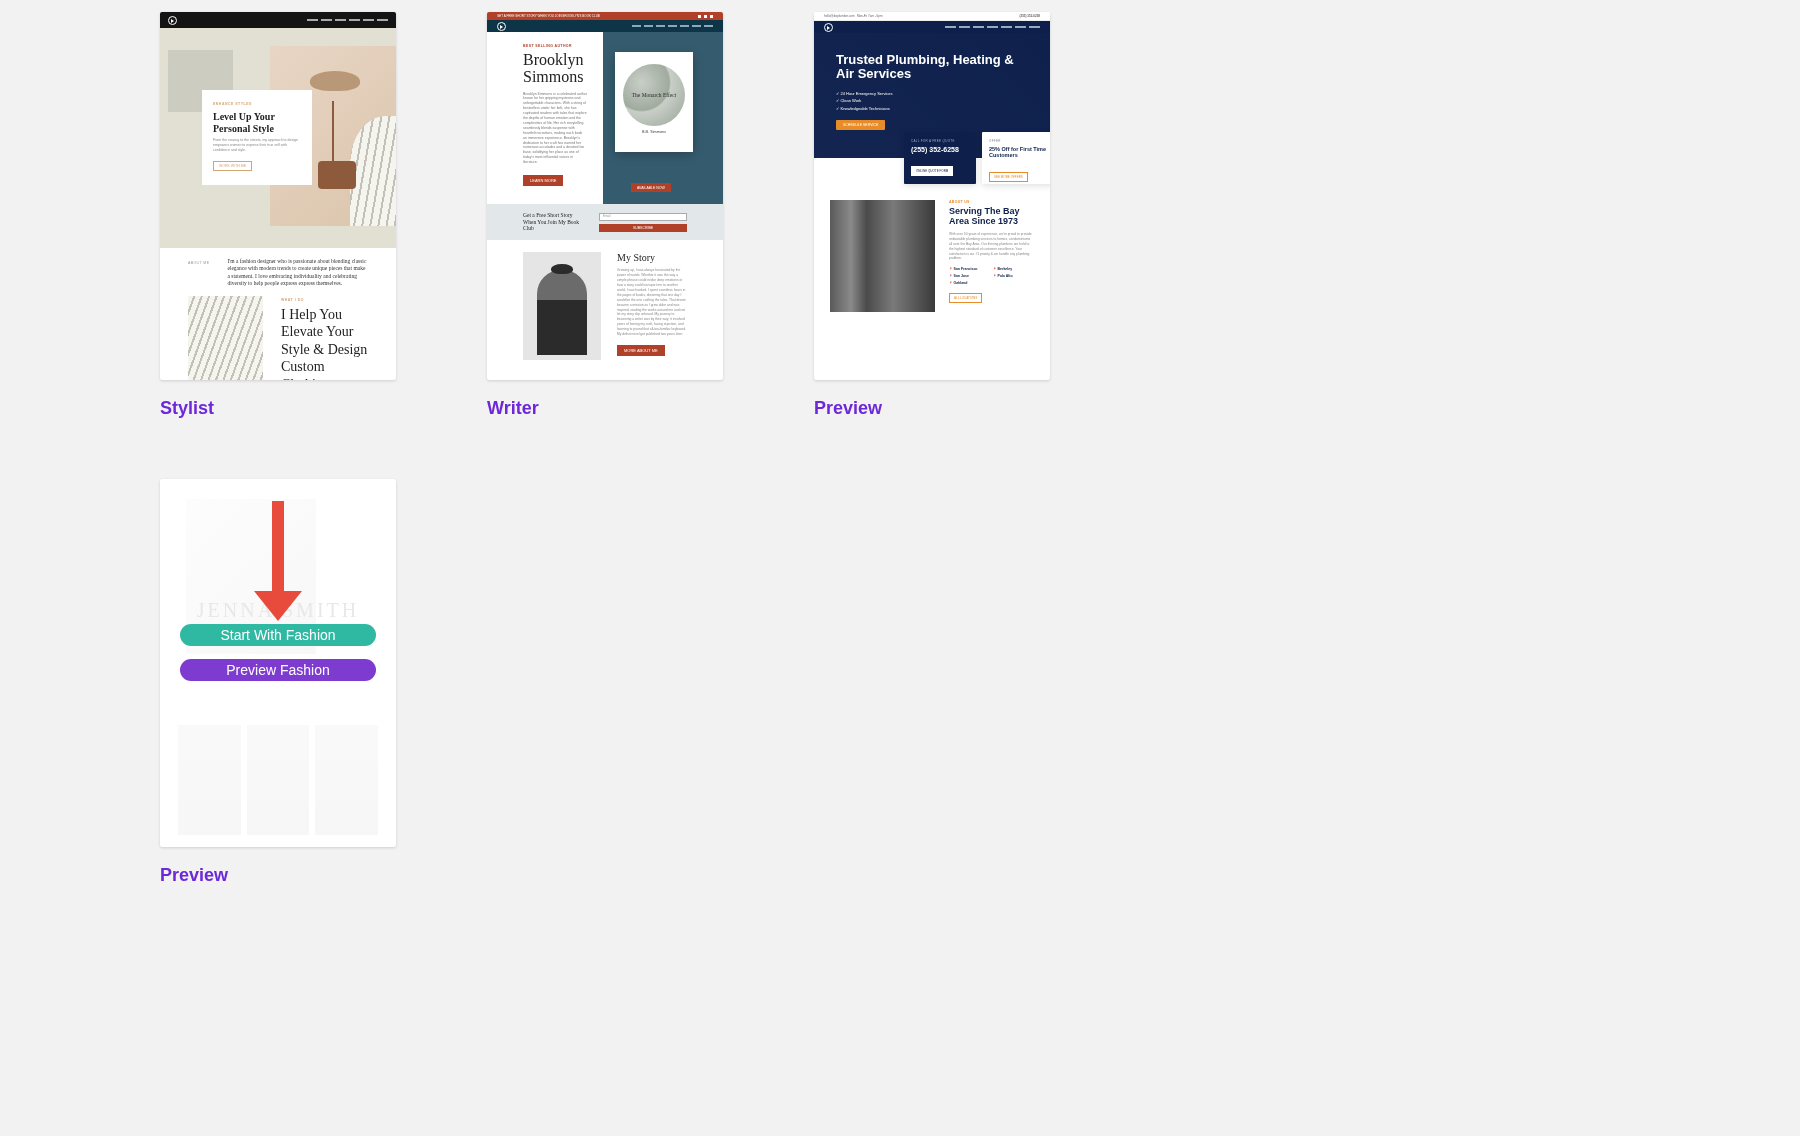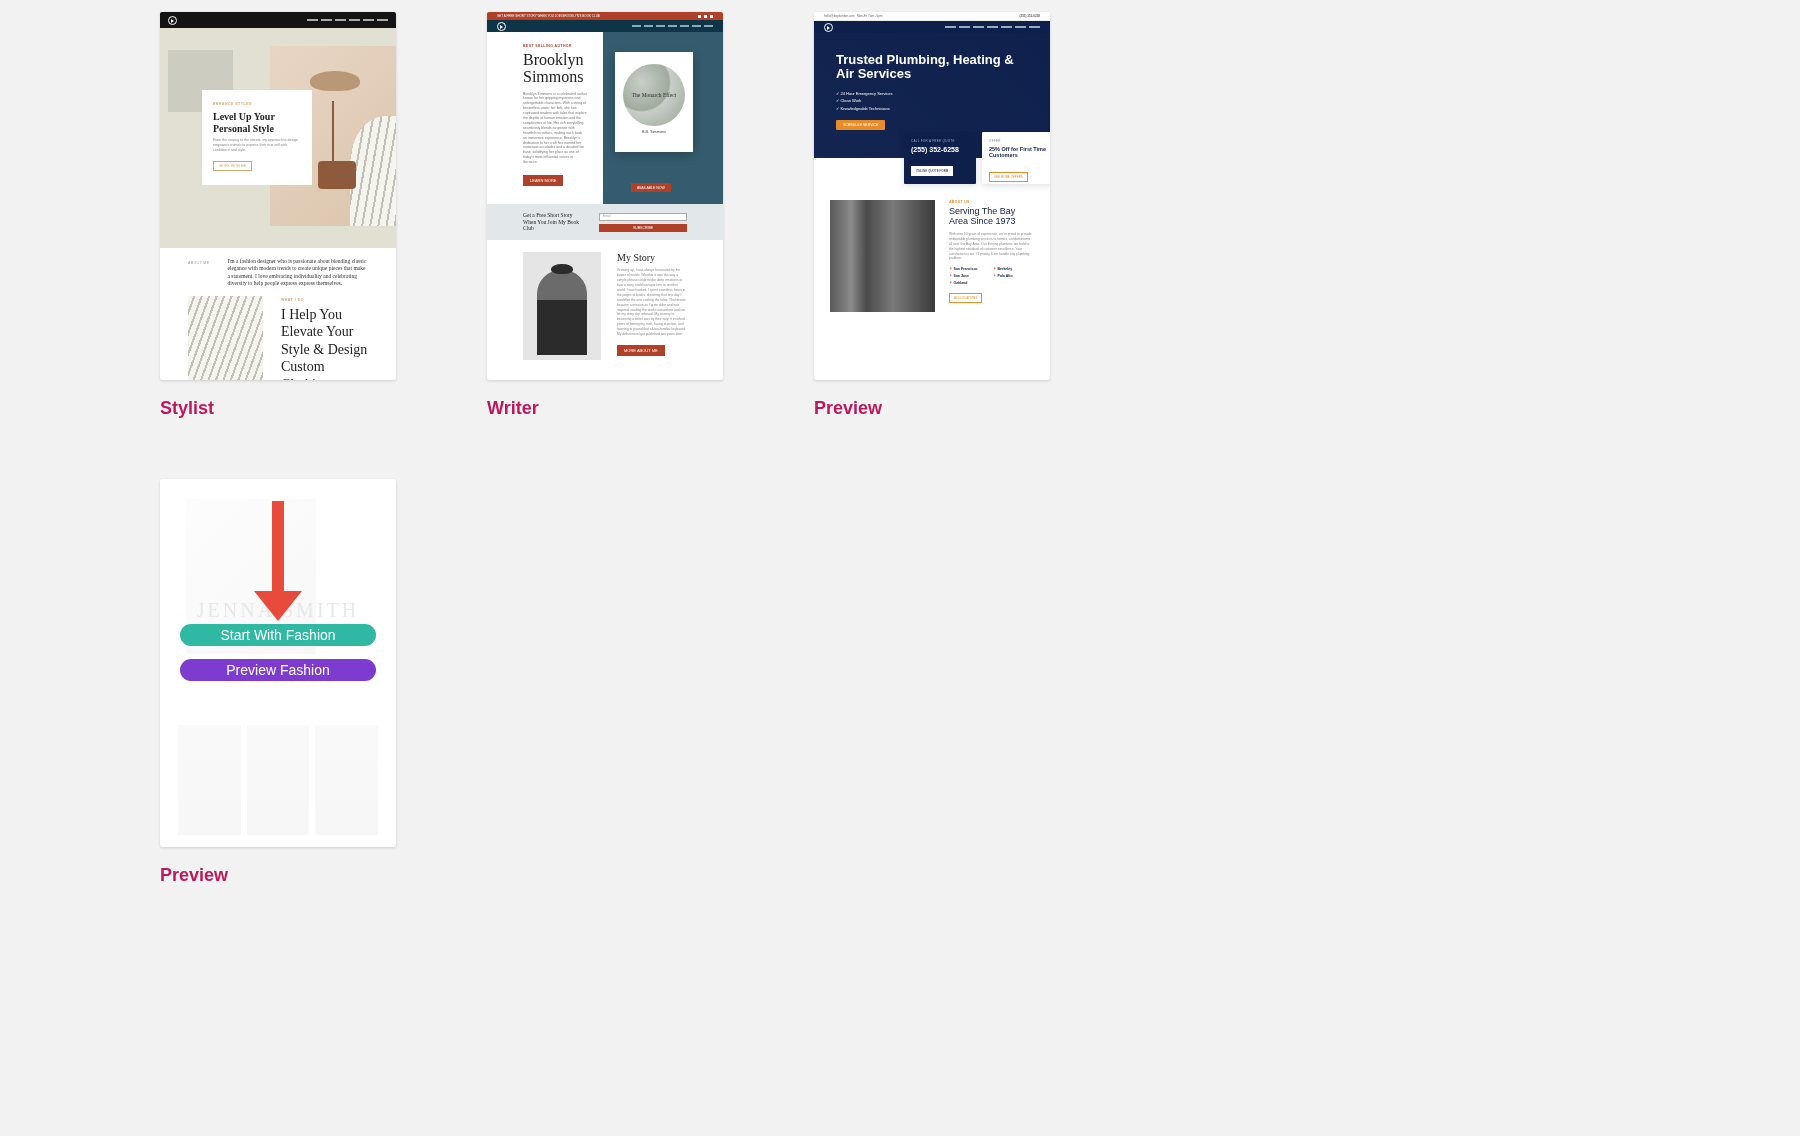--- a/index.html
+++ b/index.html
@@ -1,20 +1,20 @@
 <!DOCTYPE html>
 <html><head>
 <meta charset="utf-8">
 <style>
 *{margin:0;padding:0;box-sizing:border-box}
 body{font-family:-apple-system,BlinkMacSystemFont,'Segoe UI',Helvetica,Arial,sans-serif;background:#f2f2f2;padding:12px 160px 40px}
 .grid{display:grid;grid-template-columns:repeat(3,280px);gap:60px 47px;justify-content:start}
 .card{cursor:pointer}
 .thumb{width:236px;height:368px;background:#fff;box-shadow:0 1px 3px rgba(0,0,0,.15);border-radius:2px;overflow:hidden;position:relative}
-.title{font-size:18px;font-weight:700;color:#be185d;margin-top:18px}
+.title{font-size:18px;font-weight:700;color:#6d28d9;margin-top:18px}
 
 
 .stylist-bar{background:#141414;height:16px;display:flex;align-items:center;justify-content:space-between;padding:0 8px}
 .logo-dot{width:9px;height:9px;border:1.2px solid #fff;border-radius:50%;position:relative}
 .logo-dot:after{content:'';position:absolute;left:2px;top:2px;border-left:3px solid #fff;border-top:2px solid transparent;border-bottom:2px solid transparent}
 .mini-nav{display:flex;gap:3px}
 .mini-nav span{width:11px;height:2px;background:#aaa}
 .sty-hero{background:#e2e0d3;height:220px;position:relative}
 .sty-gray{position:absolute;left:8px;top:22px;width:65px;height:62px;background:#cdccc0}
 .sty-img{position:absolute;left:110px;top:18px;width:165px;height:180px;background:linear-gradient(135deg,#e8d6c5,#d9c2a8);overflow:hidden}
@@ -86,21 +86,21 @@
 .plm-card1-bg .plm-card-k{color:#9ab}
 .plm-phone{font-size:7px;font-weight:700;margin-bottom:5px}
 .plm-cb{display:inline-block;font-size:3px;padding:2px 4px;border:.5px solid}
 .plm-cb1{background:#fff;color:#0d1f4a;border-color:#fff}
 .plm-cb2{color:#e88c2a;border-color:#e88c2a}
 .plm-discount{font-size:5.5px;font-weight:700;color:#0d1f4a;line-height:1.15;margin-bottom:5px}
 .plm-serve{padding:42px 16px 10px;display:flex;gap:14px}
 .plm-pipe{width:105px;height:112px;background:linear-gradient(90deg,#5a5a5a,#8a8a8a 20%,#4a4a4a 35%,#7a7a7a 60%,#3a3a3a);position:relative}
 .plm-serve-right{flex:1}
 .plm-serve-k{color:#e88c2a;font-size:3.5px;letter-spacing:.3px;font-weight:600}
-.plm-serve-h{font-size:9px;font-weight:400;color:#0d1f4a;line-height:1.1;margin:3px 0 5px}
+.plm-serve-h{font-size:9px;font-weight:700;color:#0d1f4a;line-height:1.1;margin:3px 0 5px}
 .plm-serve-t{font-size:3.3px;color:#888;line-height:1.5;margin-bottom:6px}
 .plm-locs{display:grid;grid-template-columns:1fr 1fr;gap:3px;font-size:3.5px;color:#0d1f4a;font-weight:600}
 .plm-locs div:before{content:'📍 ';font-size:3px}
 
 
 .fash-thumb{background:#fff;position:relative;padding:20px;text-align:center}
 .fash-hint{position:absolute;left:26px;top:20px;width:130px;height:155px;background:linear-gradient(135deg,#fafafa,#f0f0f0);opacity:.5}
 .fash-name{position:absolute;left:50%;top:120px;transform:translateX(-50%);font-size:20px;font-family:Georgia,serif;letter-spacing:3px;color:#e8e8e8;white-space:nowrap;font-weight:300}
 .fash-ghost{position:absolute;bottom:12px;left:18px;right:18px;display:flex;gap:6px;opacity:.15}
 .fash-ghost div{flex:1;height:110px;background:linear-gradient(#ddd,#ccc)}

